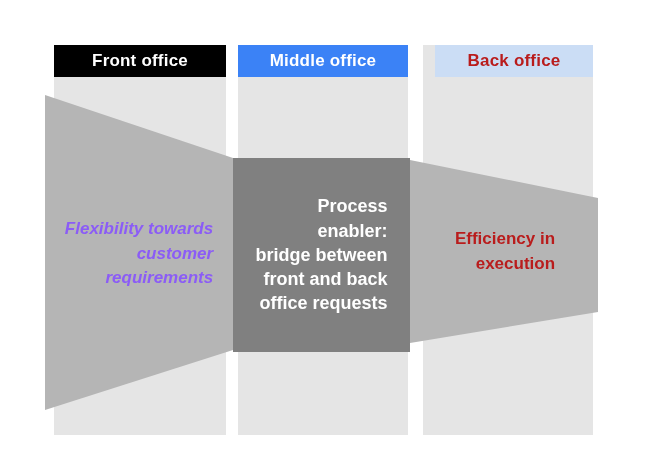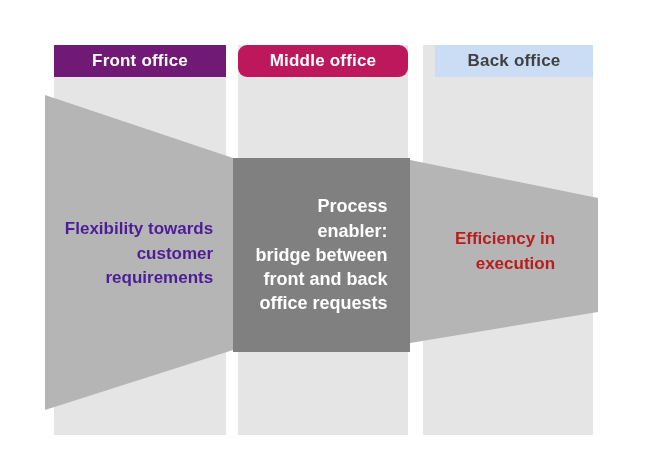--- a/index.html
+++ b/index.html
@@ -79,47 +79,47 @@
     font-size: 17px;
     line-height: 1.45;
   }
 </style>
 </head>
 <body>
 
 <div class="stage">
 
   <div class="column col-front" style="background-color: rgb(229, 229, 229);">
-    <div class="col-header" style="background-color: #701a75; color: rgb(255, 255, 255);">
+    <div class="col-header" style="background-color: #000000; color: rgb(255, 255, 255);">
       <span>Front office</span>
     </div>
     <div class="col-body" style="background-color: rgb(229, 229, 229);"></div>
   </div>
 
   <div class="column col-middle" style="background-color: rgb(229, 229, 229);">
-    <div class="col-header" style="background-color: #be185d; color: rgb(255, 255, 255); border-radius: 9px;">
+    <div class="col-header" style="background-color: #3b82f6; color: rgb(255, 255, 255);">
       <span>Middle office</span>
     </div>
     <div class="col-body" style="background-color: rgb(229, 229, 229);"></div>
   </div>
 
   <div class="column col-back" style="background-color: rgb(229, 229, 229);">
-    <div class="col-header" style="background-color: rgb(203, 221, 245); color: #404040; margin-left: 12px;">
+    <div class="col-header" style="background-color: rgb(203, 221, 245); color: #b91c1c; margin-left: 12px;">
       <span>Back office</span>
     </div>
     <div class="col-body" style="background-color: rgb(229, 229, 229);"></div>
   </div>
 
   <svg class="funnel-svg" viewBox="0 0 647 474" aria-hidden="true">
     <polygon points="45,95 233,158 233,350 45,410" style="fill: rgb(181, 181, 181);"></polygon>
     <polygon points="233,158 410,158 410,352 233,352" style="fill: rgb(128, 128, 128);"></polygon>
     <polygon points="410,160 598,198 598,312 410,343" style="fill: rgb(181, 181, 181);"></polygon>
   </svg>
 
-  <div class="shape-label label-left" style="color: #4c1d95;">Flexibility towards
+  <div class="shape-label label-left" style="color: #8b5cf6; font-style: italic;">Flexibility towards
 customer
 requirements</div>
 
   <div class="shape-label label-middle" style="color: rgb(255, 255, 255);">Process
 enabler:
 bridge between
 front and back
 office requests</div>
 
   <div class="shape-label label-right" style="color: #b91c1c;">Efficiency in

